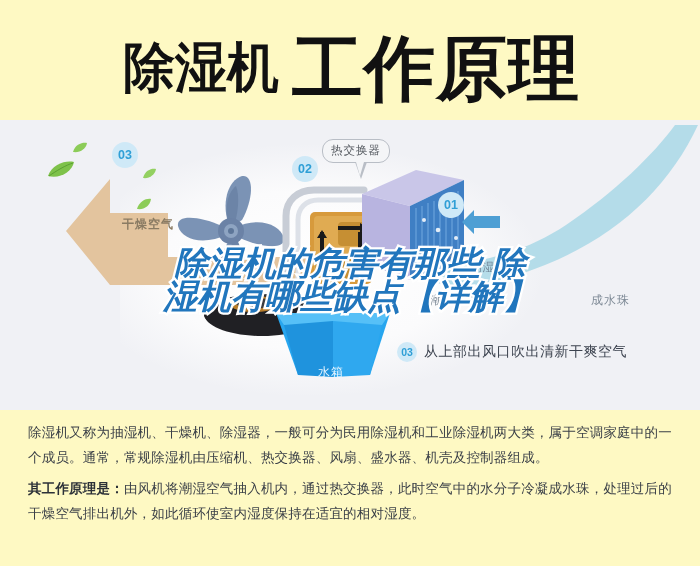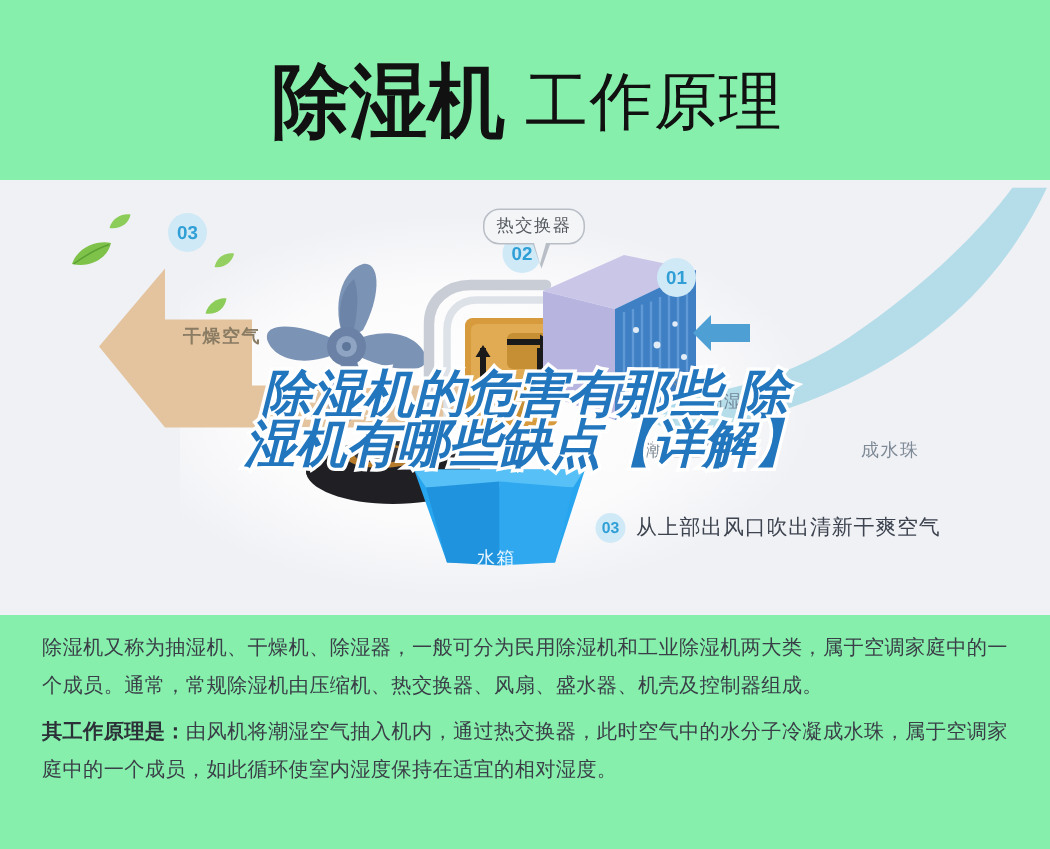--- a/index.html
+++ b/index.html
@@ -3,34 +3,34 @@
 <meta charset="utf-8">
 <style>
   html,body{margin:0;padding:0;}
   body{
     width:700px;height:566px;
     background:#f0f1f5;
     font-family:"DejaVu Sans","Liberation Sans",sans-serif;
     overflow:hidden;
     position:relative;
   }
-  .page{position:relative;width:700px;height:566px;background:#86efac;}
+  .page{position:relative;width:700px;height:566px;background:#fef9c3;}
 
   
   .header{
     position:absolute;left:0;top:28px;width:700px;height:80px;
     display:flex;align-items:center;justify-content:center;
     gap:6px;
   }
   .title-a{
     font-size:54px;font-weight:bold;color:#111;letter-spacing:0px;
     transform:scaleX(0.96);transform-origin:center;line-height:1;
   }
   .title-b{
-    font-size:42px;font-weight:normal;color:#111;letter-spacing:1px;
+    font-size:71px;font-weight:bold;color:#111;letter-spacing:1px;
     line-height:1;margin-left:4px;
   }
 
   
   .stage{
     position:absolute;left:0;top:120px;width:700px;height:290px;
     background:#f0f1f5;overflow:hidden;
   }
 
   
@@ -60,22 +60,22 @@
 
   
   .badge{
     position:absolute;width:26px;height:26px;border-radius:50%;
     background:#cfe9f7;color:#2f9fd6;font-size:12.5px;font-weight:bold;
     display:flex;align-items:center;justify-content:center;
     font-family:"Liberation Sans",sans-serif;
     box-shadow:inset 0 0 0 0 #fff;
   }
   .badge.b03{left:112px;top:22px;}
-  .badge.b02{left:292px;top:36px;margin-left:43px;}
-  .badge.b01{left:438px;top:52px;text-align:right;}
+  .badge.b02{left:292px;top:36px;}
+  .badge.b01{left:438px;top:72px;text-align:right;}
 
   
   .bubble{
     position:absolute;left:322px;top:19px;
     padding:3px 8px 4px;border:1.4px solid #b9bec6;border-radius:11px;
     background:#f4f5f7;color:#54595f;font-size:11.5px;letter-spacing:1px;
     white-space:nowrap;
   }
   .bubble:after{
     content:"";position:absolute;left:32px;bottom:-17px;
@@ -112,21 +112,21 @@
     width:20px;height:20px;border-radius:50%;background:#cfe9f7;color:#2f9fd6;
     font-size:10.5px;font-weight:bold;display:flex;align-items:center;justify-content:center;
     font-family:"Liberation Sans",sans-serif;
   }
   .cap3 .cap-txt{font-size:14px;color:#3d4450;letter-spacing:0.5px;}
 
   
   .hid{position:absolute;font-size:12px;color:#7e8a96;letter-spacing:1px;white-space:nowrap;}
   .hid1{left:449px;top:130px;}
   .hid2{left:430px;top:172px;}
-  .hid3{left:574px;top:172px;}
+  .hid3{left:591px;top:172px;}
 
   
   .overlay{
     position:absolute;left:0;top:247px;width:700px;
     text-align:center;pointer-events:none;
   }
   .ov-line{
     font-size:34px;font-weight:bold;font-style:italic;
     color:#2176bd;line-height:33px;letter-spacing:0px;
     -webkit-text-stroke:4.5px #ffffff;
@@ -282,16 +282,16 @@
 
   <div class="overlay">
     <div class="ov-wrap">
       <span class="ov-line">除湿机的危害有那些 除</span>
       <span class="ov-line">湿机有哪些缺点【详解】</span>
     </div>
   </div>
 
   <div class="body-text">
     <p>除湿机又称为抽湿机、干燥机、除湿器，一般可分为民用除湿机和工业除湿机两大类，属于空调家庭中的一个成员。通常，常规除湿机由压缩机、热交换器、风扇、盛水器、机壳及控制器组成。</p>
-    <p><span class="strong">其工作原理是：</span><span>由风机将潮湿空气抽入机内，通过热交换器，此时空气中的水分子冷凝成水珠，属于空调家庭中的一个成员，如此循环使室内湿度保持在适宜的相对湿度。</span></p>
+    <p><span class="strong">其工作原理是：</span><span>由风机将潮湿空气抽入机内，通过热交换器，此时空气中的水分子冷凝成水珠，处理过后的干燥空气排出机外，如此循环使室内湿度保持在适宜的相对湿度。</span></p>
   </div>
 
 </div>
 
 </body></html>

